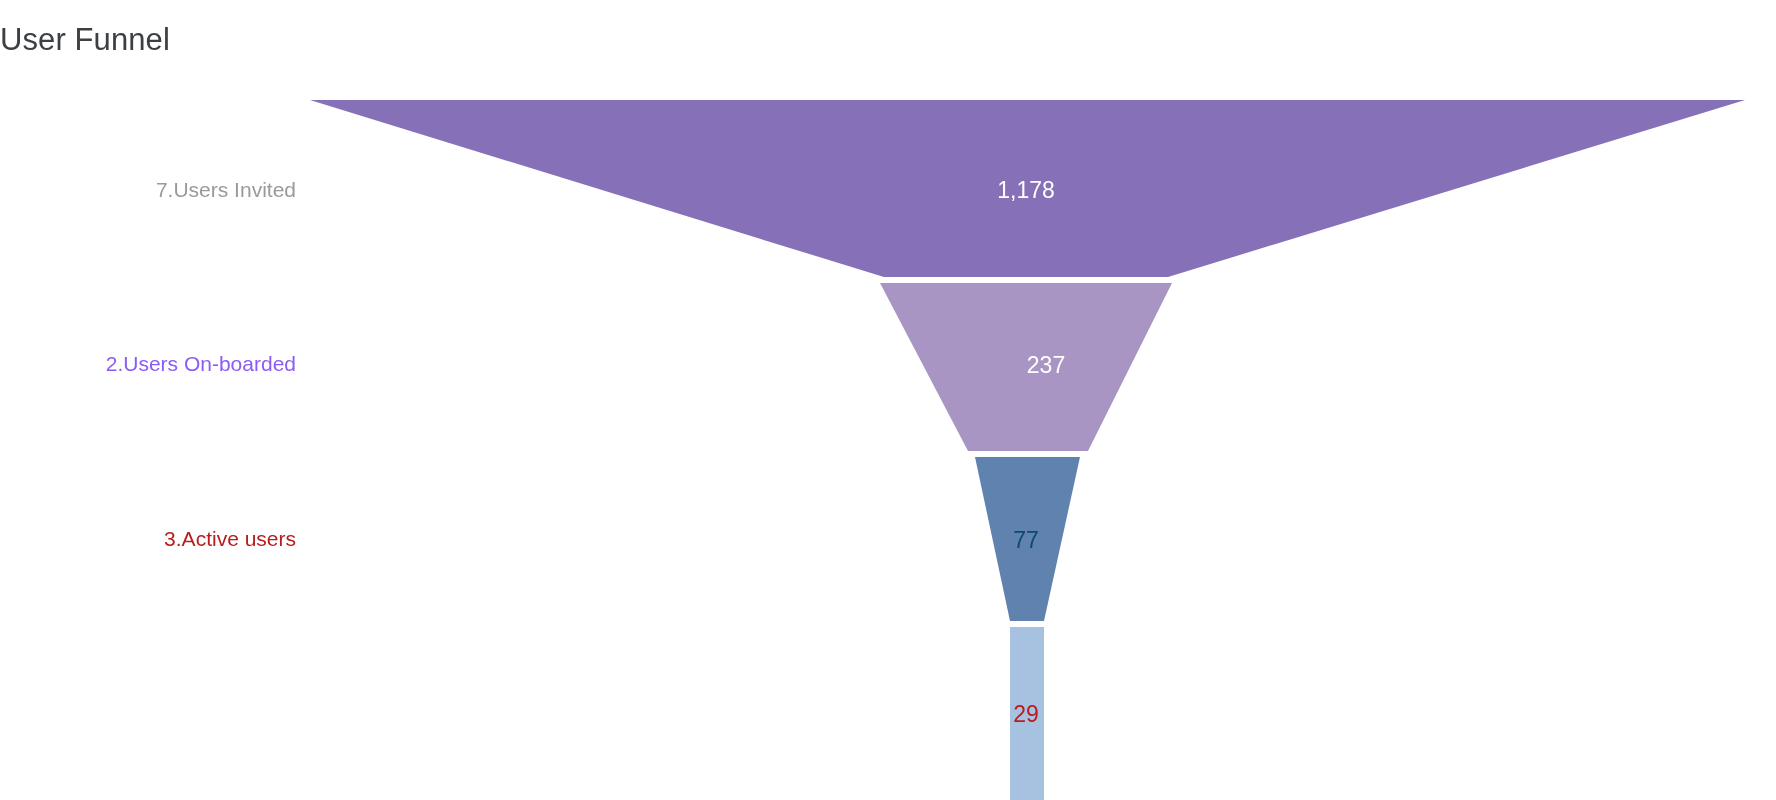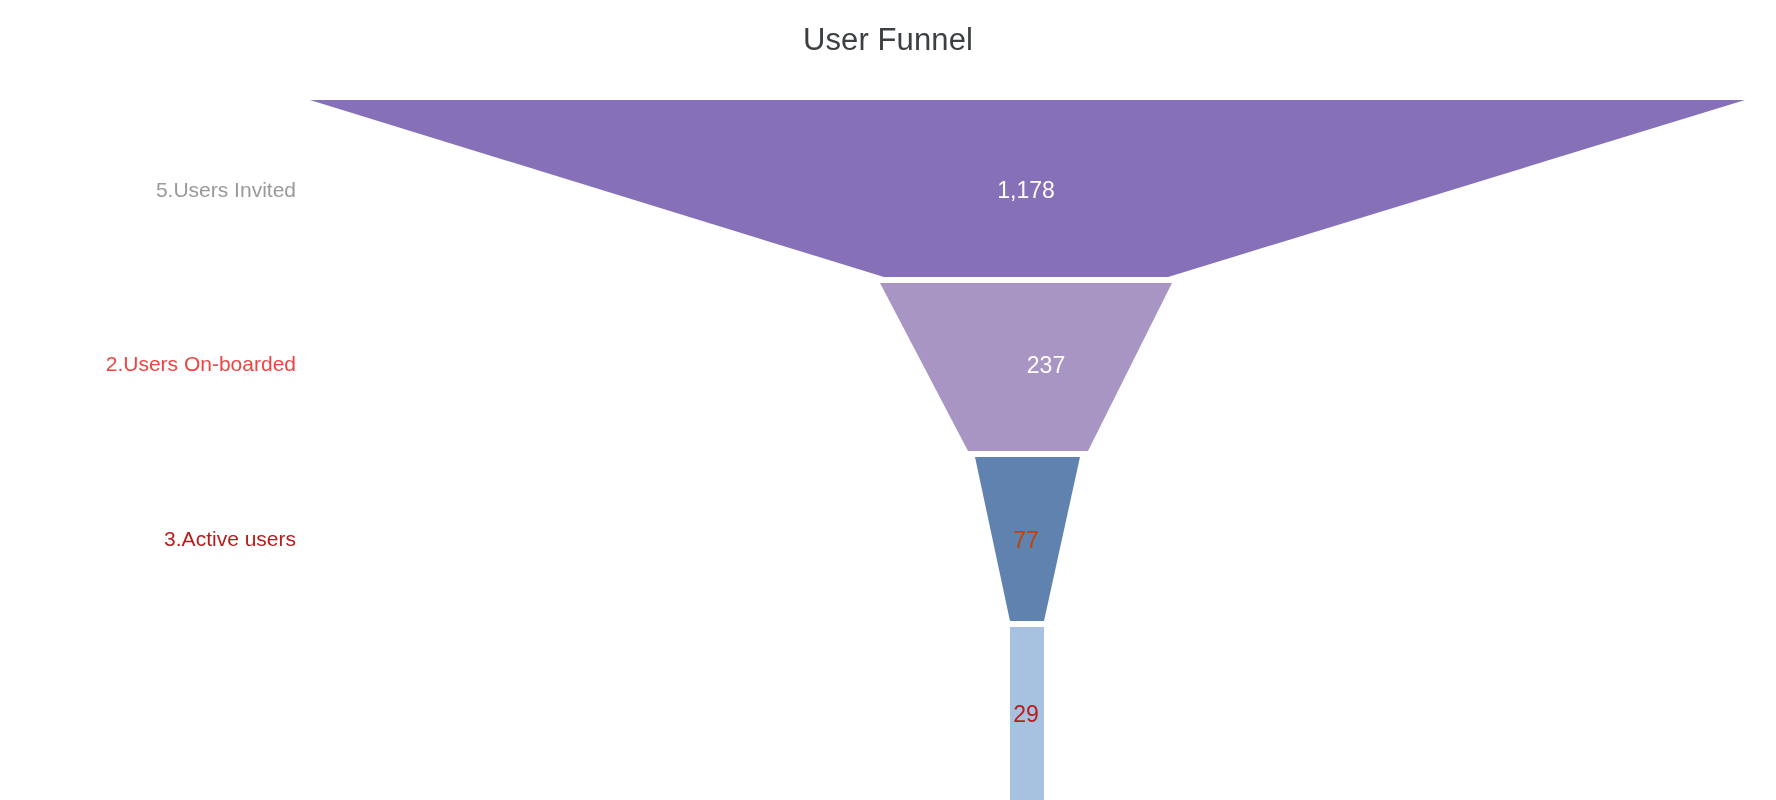--- a/index.html
+++ b/index.html
@@ -18,21 +18,21 @@
     position: relative;
     width: 1776px;
     height: 800px;
     background: #ffffff;
   }
   #chart-title {
     position: absolute;
     top: 22px;
     left: 0;
     width: 1776px;
-    text-align: center;
+    text-align: left;
     font-size: 31px;
     color: #3c4043;
     font-weight: 400;
     letter-spacing: 0.1px;
     white-space: nowrap;
   }
   #funnel-svg {
     position: absolute;
     top: 0;
     left: 0;
@@ -66,28 +66,28 @@
 
     <polygon points="310,100 1745,100 1168,277 884,277" fill="#8670b8"></polygon>
 
     <polygon points="880,283 1172,283 1088,451 968,451" fill="#a995c4"></polygon>
 
     <polygon points="975,457 1080,457 1044,621 1010,621" fill="#5f82ae"></polygon>
 
     <polygon points="1010,627 1044,627 1044,800 1010,800" fill="#a7c2e0"></polygon>
   </svg>
 
-  <div class="stage-label" style="top: 178px; color: rgb(154, 154, 154);">5.Users Invited</div>
+  <div class="stage-label" style="top: 178px; color: rgb(154, 154, 154);">7.Users Invited</div>
 
-  <div class="stage-label" style="top: 352px; color: #ef4444;">2.Users On-boarded</div>
+  <div class="stage-label" style="top: 352px; color: #8b5cf6;">2.Users On-boarded</div>
 
   <div class="stage-label" style="top: 527px; color: #b91c1c;">3.Active users</div>
 
 
   <div class="value-label" style="top: 177px; left: 1026px; color: rgb(255, 255, 255);">1,178</div>
 
   <div class="value-label" style="top: 352px; left: 1026px; color: rgb(255, 255, 255); margin-left: 20px;">237</div>
 
-  <div class="value-label" style="top: 527px; left: 1026px; color: #c2410c;">77</div>
+  <div class="value-label" style="top: 527px; left: 1026px; color: #0c4a6e;">77</div>
 
   <div class="value-label" style="top: 701px; left: 1026px; color: #b91c1c;">29</div>
 
 </div>
 
 </body></html>

